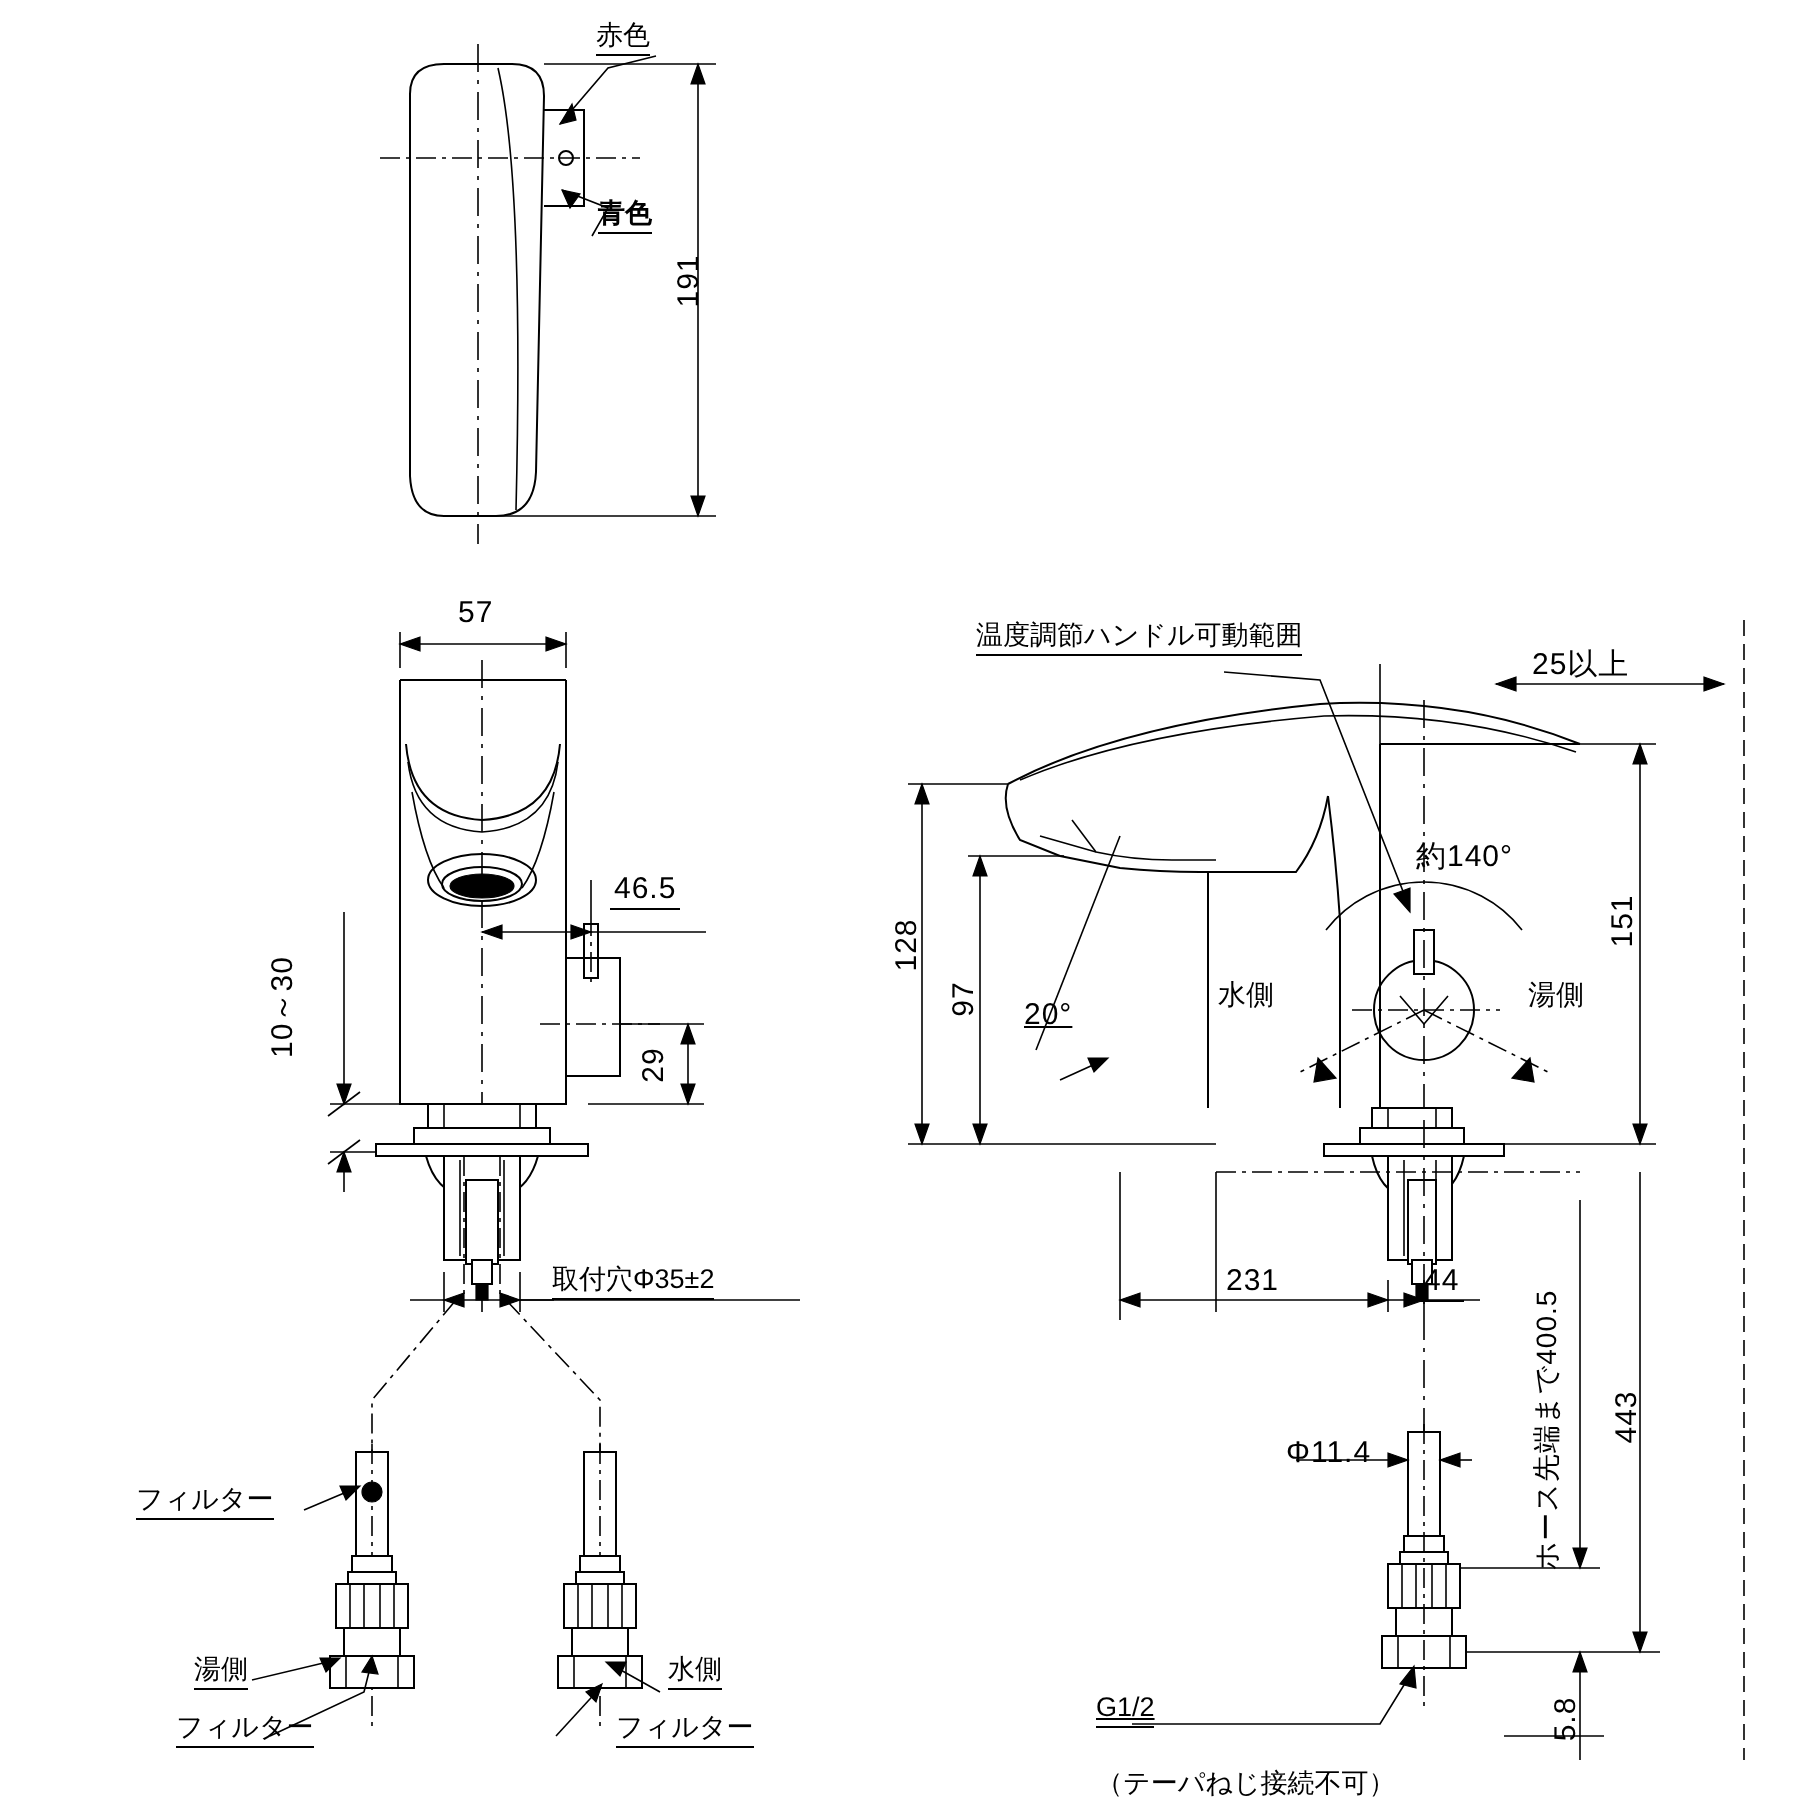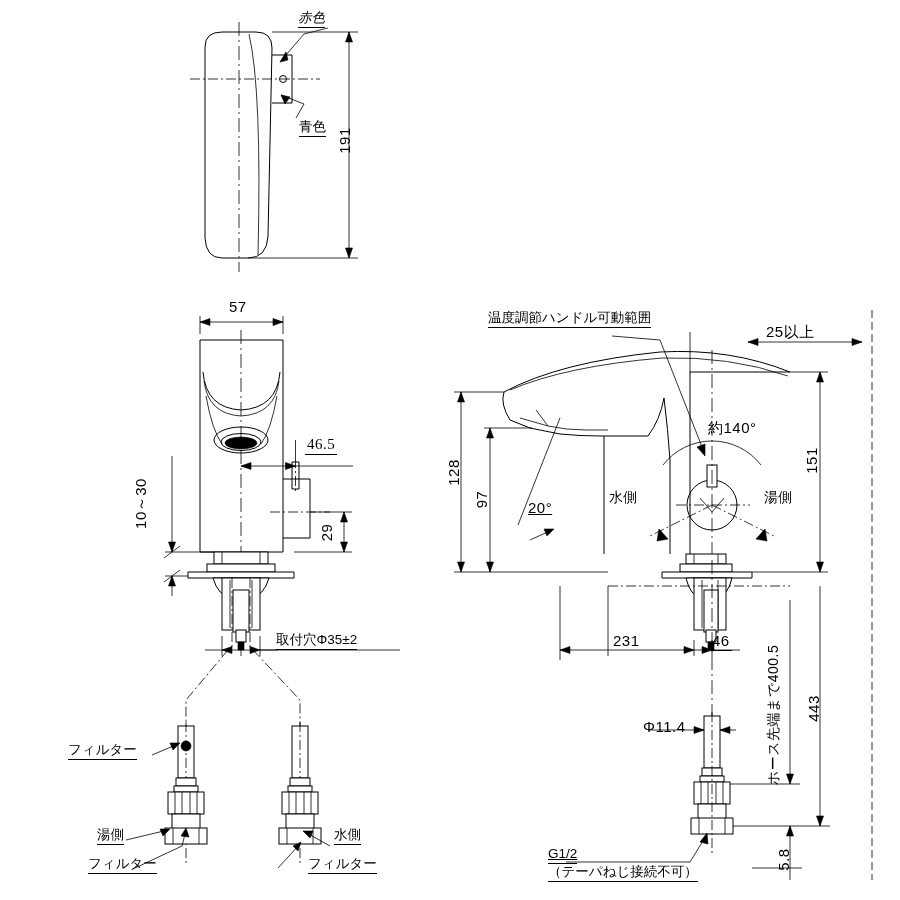--- a/index.html
+++ b/index.html
@@ -290,47 +290,47 @@
       <line class="dim" x1="752" y1="868" x2="802" y2="868"></line>
 
       <path class="thin" d="M612,336 L660,340 L704,452"></path>
       <polygon class="fillk" points="705,456 697,447 705,444"></polygon>
 
       <path class="thin" d="M566,862 L690,862 L706,836"></path>
       <polygon class="fillk" points="707,833 700,842 708,844"></polygon>
     </g>
   </svg>
 
-  <div class="lbl" style="left:298px;top:10px;font-style:italic;">赤色</div>
-  <div class="lbl" style="left:299px;top:119px;">青色</div>
+  <div class="lbl" style="left:298px;top:10px;">赤色</div>
+  <div class="lbl" style="left:299px;top:99px;font-weight:bold;">青色</div>
   <div class="dimtxt" style="left:331px;top:132px;transform:rotate(-90deg);transform-origin:center;">191</div>
 
   <div class="dimtxt" style="left:229px;top:298px;">57</div>
-  <div class="dimtxt" style="left:305px;top:436px;border-bottom:1px solid #000;padding:0 2px 1px 2px;font-family:Liberation Serif, serif;">46.5</div>
+  <div class="dimtxt" style="left:305px;top:436px;border-bottom:1px solid #000;padding:0 2px 1px 2px;">46.5</div>
   <div class="dimtxt" style="left:116px;top:494px;transform:rotate(-90deg);transform-origin:center;">10～30</div>
   <div class="dimtxt" style="left:318px;top:524px;transform:rotate(-90deg);transform-origin:center;">29</div>
   <div class="lbl" style="left:276px;top:632px;">取付穴Φ35±2</div>
 
   <div class="lbl" style="left:68px;top:742px;">フィルター</div>
   <div class="lbl" style="left:97px;top:827px;">湯側</div>
   <div class="lbl" style="left:88px;top:856px;">フィルター</div>
   <div class="lbl" style="left:334px;top:827px;">水側</div>
   <div class="lbl" style="left:308px;top:856px;">フィルター</div>
 
   <div class="lbl" style="left:488px;top:310px;">温度調節ハンドル可動範囲</div>
   <div class="dimtxt" style="left:766px;top:323px;text-align:center;">25以上</div>
   <div class="dimtxt" style="left:798px;top:452px;transform:rotate(-90deg);transform-origin:center;">151</div>
   <div class="dimtxt" style="left:440px;top:464px;transform:rotate(-90deg);transform-origin:center;">128</div>
   <div class="dimtxt" style="left:473px;top:491px;transform:rotate(-90deg);transform-origin:center;">97</div>
-  <div class="dimtxt" style="left:528px;top:499px;text-decoration:underline;">20°</div>
+  <div class="dimtxt" style="left:512px;top:499px;text-decoration:underline;">20°</div>
   <div class="dimtxt" style="left:708px;top:419px;">約140°</div>
   <div class="lblnb" style="left:609px;top:489px;font-size:14px;">水側</div>
   <div class="lblnb" style="left:764px;top:489px;font-size:14px;">湯側</div>
   <div class="dimtxt" style="left:613px;top:632px;">231</div>
-  <div class="dimtxt" style="left:710px;top:632px;border-bottom:1px solid #000;padding:0 2px 1px 2px;">46</div>
+  <div class="dimtxt" style="left:710px;top:632px;border-bottom:1px solid #000;padding:0 2px 1px 2px;">44</div>
   <div class="dimtxt" style="left:643px;top:718px;">Φ11.4</div>
   <div class="dimtxt" style="left:704px;top:706px;font-size:14px;transform:rotate(-90deg);transform-origin:center;">ホース先端まで400.5</div>
   <div class="dimtxt" style="left:800px;top:700px;transform:rotate(-90deg);transform-origin:center;">443</div>
   <div class="dimtxt" style="left:772px;top:851px;transform:rotate(-90deg);transform-origin:center;">5.8</div>
   <div class="lbl" style="left:548px;top:846px;text-decoration:underline;">G1/2</div>
-  <div class="lbl" style="left:548px;top:864px;">（テーパねじ接続不可）</div>
+  <div class="lbl" style="left:548px;top:884px;">（テーパねじ接続不可）</div>
 
 </div>
 
 </body></html>

